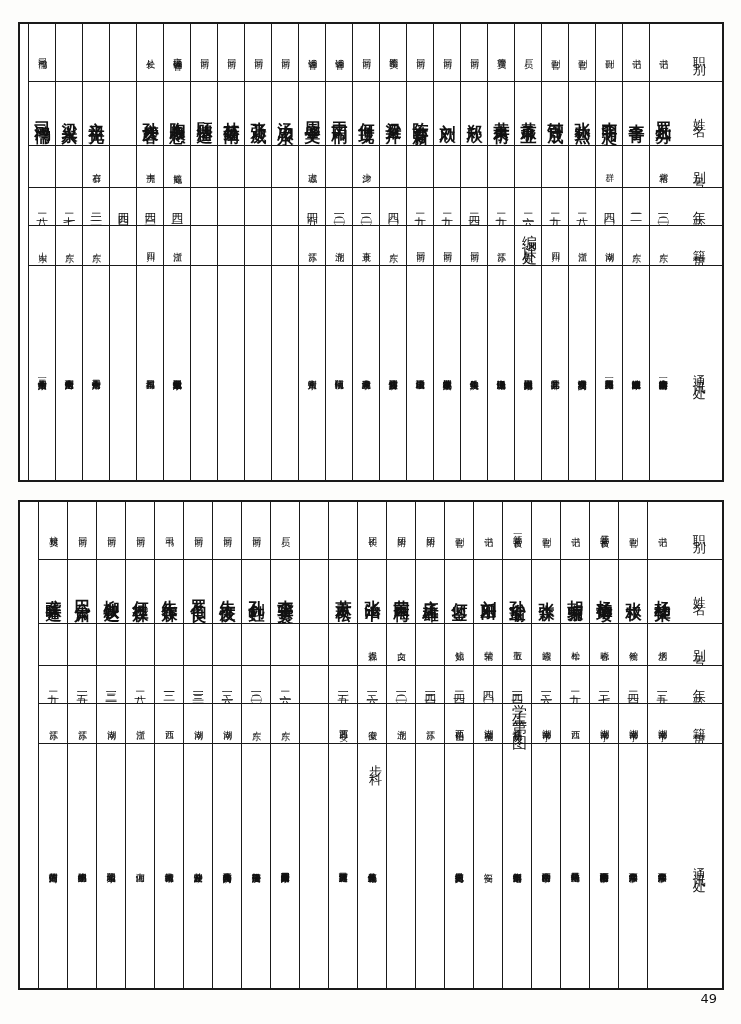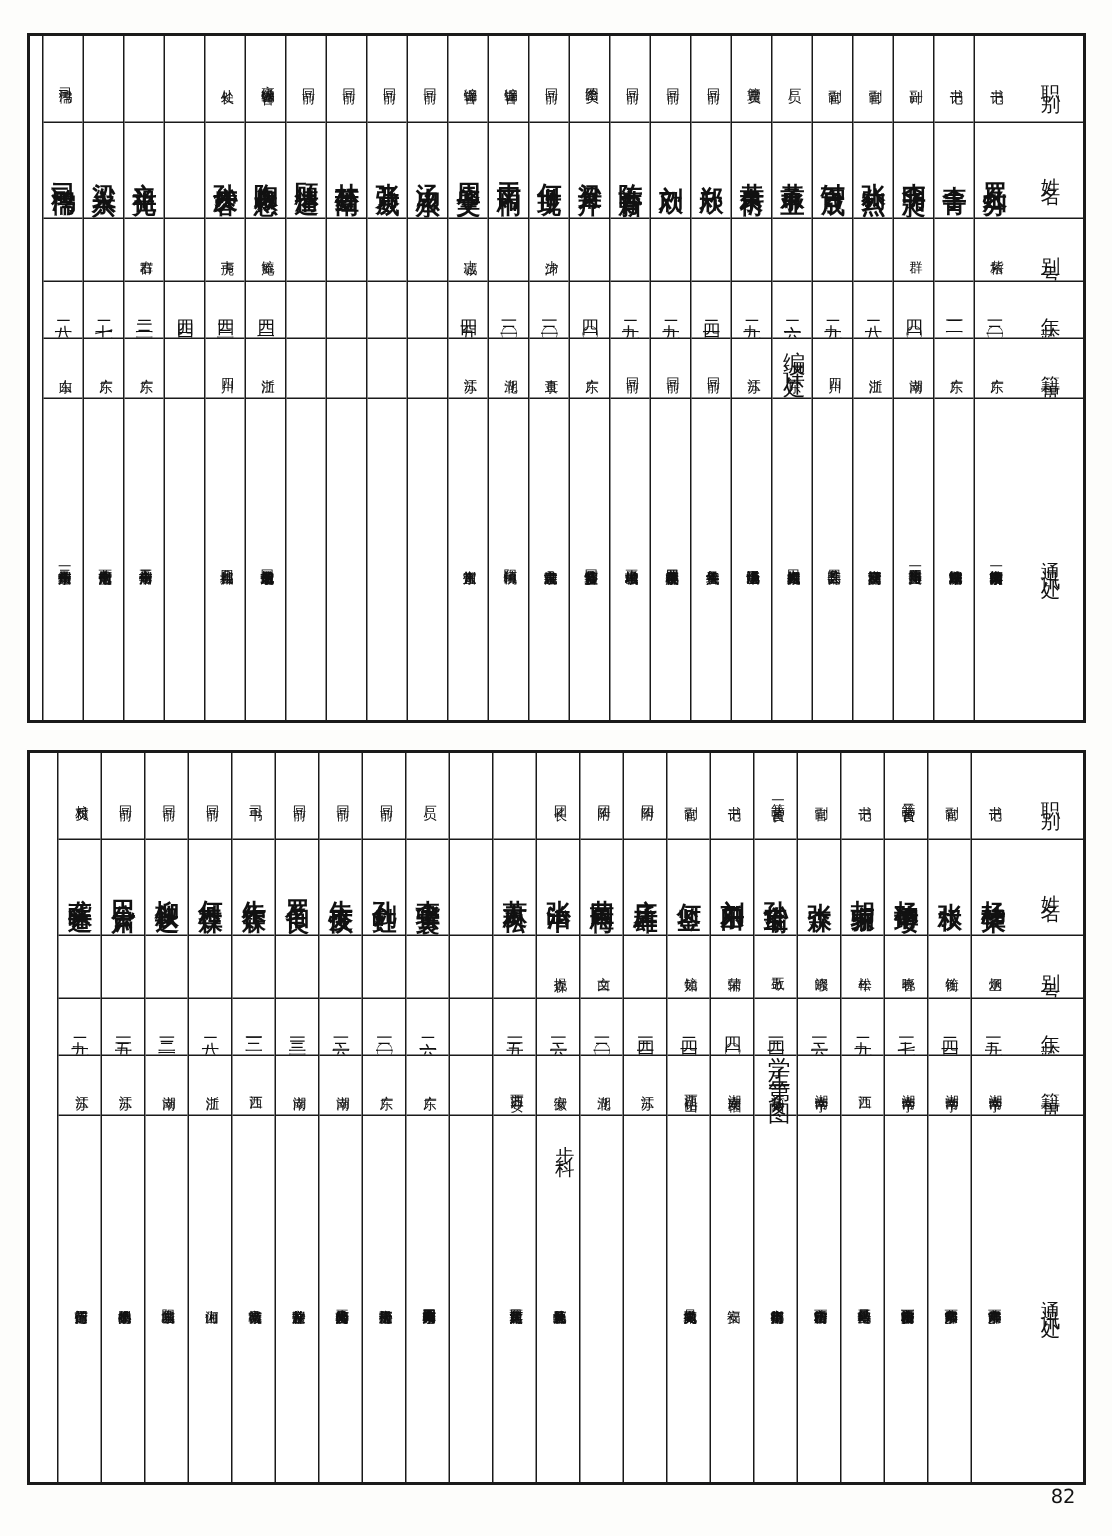--- a/index.html
+++ b/index.html
@@ -951,14 +951,14 @@
           <span class="v small">江苏</span>
         </div>
         <div class="cell h-addr">
           <span class="v addr">苏州胥门道前街</span>
         </div>
       </div>
       <div class="span-label" style="position: absolute; width: 24px; top: 120px; height: 180px; right: 191px; writing-mode: vertical-rl; text-orientation: upright;">学生第一图</div>
       <div class="span-label" style="position: absolute; width: 22px; top: 200px; height: 120px; right: 336px; writing-mode: vertical-rl; text-orientation: upright; font-size: 13px;">步科</div>
     </div>
 
-  <div class="pageno">82</div>
+  <div class="pageno">49</div>
 </div>
 
 </body></html>

